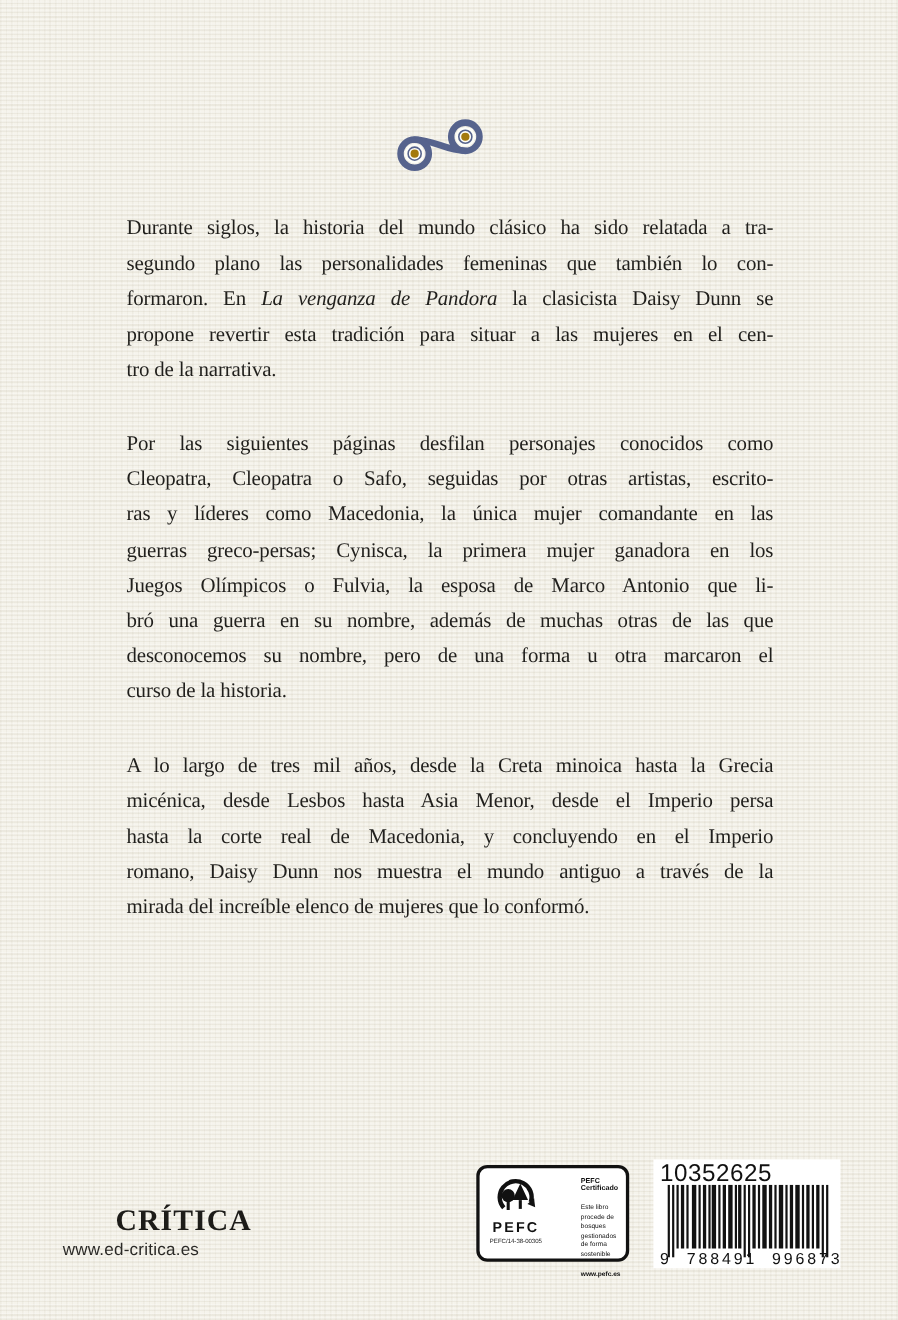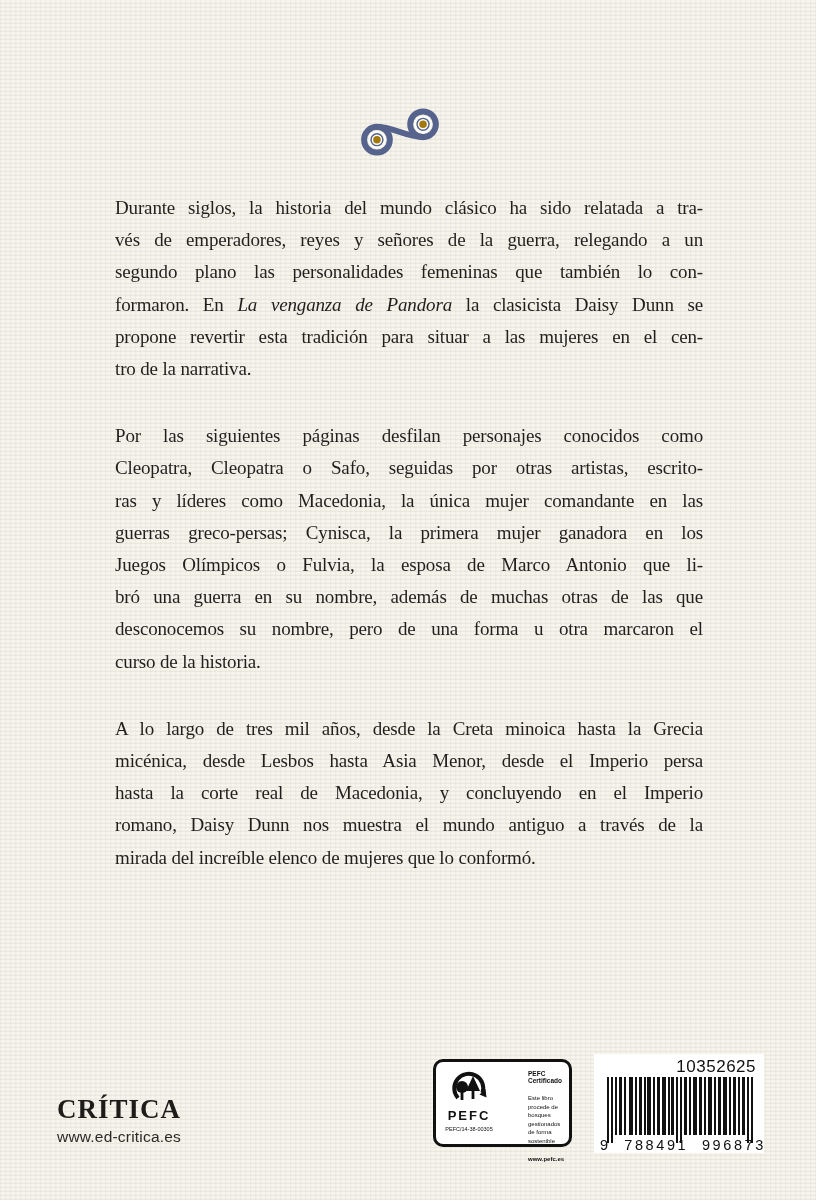--- a/index.html
+++ b/index.html
@@ -21,21 +21,21 @@
   .line{
     font-size:19px; line-height:32.2px; letter-spacing:-0.15px;
     text-align:justify; text-align-last:justify; white-space:normal;
   }
   .line.last{text-align-last:left;font-family:Liberation Serif, serif;}
   .it{font-style:italic;}
 
   .publisher{position:absolute; left:57px; top:1094px;}
   .publisher-logo{
     font-family:"Liberation Serif","DejaVu Serif",serif; font-weight:bold;
-    font-size:27px; letter-spacing:1px; color:#1d1c19;
+    font-size:27px; letter-spacing:1px; color:#1d1c19;margin-left:48px;
   }
   .publisher-site{
     font-family:"Liberation Sans","DejaVu Sans",sans-serif;
     font-size:15.5px; color:#2b2a27; margin-top:3px; letter-spacing:0.2px;
   }
 
   .pefc-box{
     position:absolute; left:433px; top:1059px; width:139px; height:88px;
     background:#fff; border:3px solid #111; border-radius:10px;
     display:flex; align-items:stretch; box-sizing:border-box; padding:5px 4px 4px 4px;
@@ -48,21 +48,21 @@
   .pefc-right{flex:1; padding-left:5px; padding-top:3px;}
   .pefc-title{font-weight:bold; font-size:6.5px;}
   .pefc-desc{font-size:6px; line-height:8.5px; margin-top:10px;}
   .pefc-site{font-weight:bold; font-size:6px; margin-top:11px;}
 
   .barcode-box{
     position:absolute; left:594px; top:1054px; width:170px; height:99px;
     background:#fff; box-sizing:border-box; padding:3px 8px 0 6px;
     font-family:"Liberation Sans","DejaVu Sans",sans-serif; color:#111;
   }
-  .bc-top{font-size:17px; text-align:right; letter-spacing:0.5px; line-height:19px;}
+  .bc-top{font-size:22px; letter-spacing:0.5px; line-height:19px;}
   .bc-bars{display:block; margin:1px auto 0 auto;}
   .bc-isbn{
     font-size:14.5px; letter-spacing:2.6px; word-spacing:7px;
     margin-top:-14px; text-align:center; white-space:nowrap;
   }
 </style>
 </head>
 <body>
 
 <div class="cover">
@@ -79,21 +79,20 @@
       <circle cx="26" cy="38" r="6.2" fill="none" stroke="#56638d" stroke-width="1.5"></circle>
       <circle cx="74" cy="22" r="6.2" fill="none" stroke="#56638d" stroke-width="1.5"></circle>
       <circle cx="26" cy="38" r="3.9" fill="#a3790e"></circle>
       <circle cx="74" cy="22" r="3.9" fill="#a3790e"></circle>
     </svg>
   </div>
 
   <div class="text-block">
     <div class="para">
       <div class="line">Durante siglos, la historia del mundo clásico ha sido relatada a tra-</div>
-      <div class="line">vés de emperadores, reyes y señores de la guerra, relegando a un</div>
       <div class="line">segundo plano las personalidades femeninas que también lo con-</div>
       <div class="line"><span>formaron. En </span><span class="it">La venganza de Pandora</span><span> la clasicista Daisy Dunn se</span></div>
       <div class="line">propone revertir esta tradición para situar a las mujeres en el cen-</div>
       <div class="line last">tro de la narrativa.</div>
     </div>
     <div class="para">
       <div class="line">Por las siguientes páginas desfilan personajes conocidos como</div>
       <div class="line">Cleopatra, Cleopatra o Safo, seguidas por otras artistas, escrito-</div>
       <div class="line">ras y líderes como Macedonia, la única mujer comandante en las</div>
       <div class="line">guerras greco-persas; Cynisca, la primera mujer ganadora en los</div>

